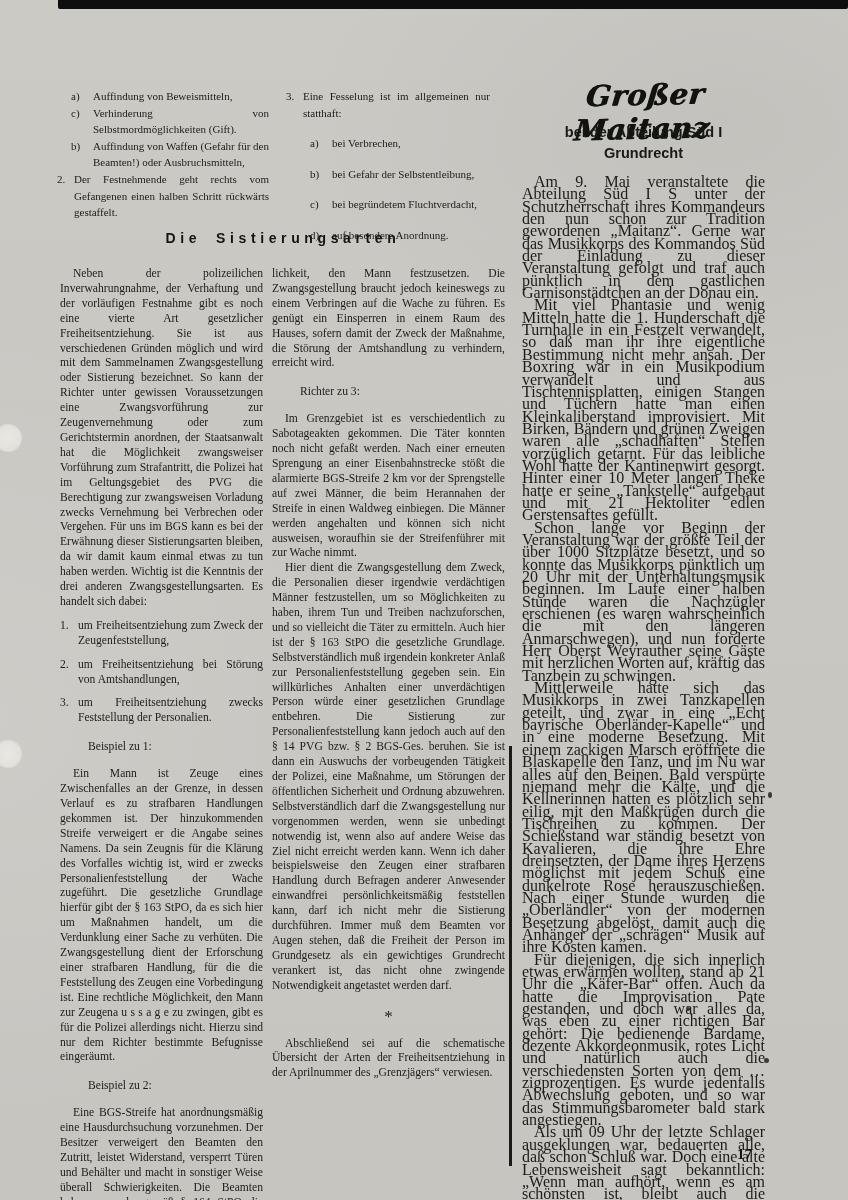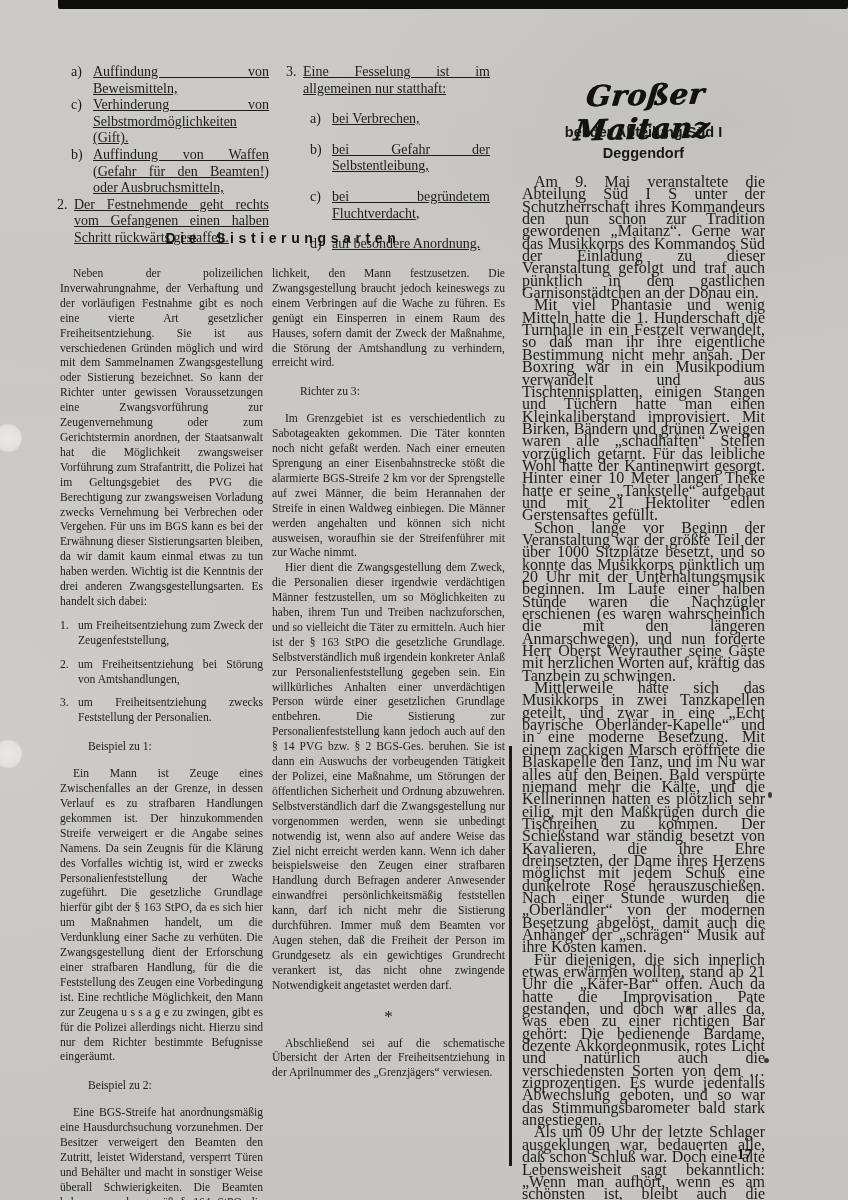--- a/index.html
+++ b/index.html
@@ -26,21 +26,21 @@
   }
   .hole1{top:424px;} .hole2{top:740px;}
   .speck{position:absolute;background:#3a3a38;border-radius:50%;}
   .speck1{left:768px;top:792px;width:4px;height:6px;}
   .speck2{left:764px;top:1058px;width:5px;height:5px;}
   .speck3{left:686px;top:1007px;width:4px;height:4px;}
 
   .vrule{position:absolute;left:509px;top:746px;width:3px;height:420px;background:#1a1a18;}
 
   
-  .toplist{position:absolute;top:64px;font-size:14px;line-height:16.6px;text-decoration:underline;}
+  .toplist{position:absolute;top:88px;font-size:11px;line-height:16.6px;}
   .toplist-left{left:57px;width:212px;}
   .toplist-mid{left:286px;width:204px;}
   .toplist p{margin:0;text-align:justify;}
 
   .mk{display:inline-block;text-indent:0;}
   .b-alpha{padding-left:36px;text-indent:-22px;margin:0 0 10px;}
   .b-alpha .mk{width:22px;}
   .b-num{padding-left:17px;text-indent:-17px;margin:3px 0 10px;}
   .b-num .mk{width:17px;}
   .toplist-mid .b-alpha{margin:14px 0 0 16px;padding-left:30px;}
@@ -136,21 +136,21 @@
       <p class="b-star">*</p>
       <p class="b-para">Abschließend sei auf die schematische Übersicht der Arten der Freiheitsentziehung in der Aprilnummer des „Grenzjägers“ verwiesen.</p>
     </section>
 
   <div class="vrule"></div>
 
   <h2 class="script-head">Großer Maitanz</h2>
 
   <h3 class="subhead">
     <span>bei der Abteilung Süd I</span><br>
-    <span>Deggendorf</span>
+    <span>Grundrecht</span>
   </h3>
 
   <section class="col col3">
       <p class="b-para">Am 9. Mai veranstaltete die Abteilung Süd I S unter der Schutzherrschaft ihres Kommandeurs den nun schon zur Tradition gewordenen „Maitanz“. Gerne war das Musikkorps des Kommandos Süd der Einladung zu dieser Veranstaltung gefolgt und traf auch pünktlich in dem gastlichen Garnisonstädtchen an der Donau ein.</p>
       <p class="b-para">Mit viel Phantasie und wenig Mitteln hatte die 1. Hunderschaft die Turnhalle in ein Festzelt verwandelt, so daß man ihr ihre eigentliche Bestimmung nicht mehr ansah. Der Boxring war in ein Musikpodium verwandelt und aus Tischtennisplatten, einigen Stangen und Tüchern hatte man einen Kleinkaliberstand improvisiert. Mit Birken, Bändern und grünen Zweigen waren alle „schadhaften“ Stellen vorzüglich getarnt. Für das leibliche Wohl hatte der Kantinenwirt gesorgt. Hinter einer 10 Meter langen Theke hatte er seine „Tankstelle“ aufgebaut und mit 21 Hektoliter edlen Gerstensaftes gefüllt.</p>
       <p class="b-para">Schon lange vor Beginn der Veranstaltung war der größte Teil der über 1000 Sitzplätze besetzt, und so konnte das Musikkorps pünktlich um 20 Uhr mit der Unterhaltungsmusik beginnen. Im Laufe einer halben Stunde waren die Nachzügler erschienen (es waren wahrscheinlich die mit den längeren Anmarschwegen), und nun forderte Herr Oberst Weyrauther seine Gäste mit herzlichen Worten auf, kräftig das Tanzbein zu schwingen.</p>
       <p class="b-para">Mittlerweile hatte sich das Musikkorps in zwei Tanzkapellen geteilt, und zwar in eine „Echt bayrische Oberländer-Kapelle“ und in eine moderne Besetzung. Mit einem zackigen Marsch eröffnete die Blaskapelle den Tanz, und im Nu war alles auf den Beinen. Bald verspürte niemand mehr die Kälte, und die Kellnerinnen hatten es plötzlich sehr eilig, mit den Maßkrügen durch die Tischreihen zu kommen. Der Schießstand war ständig besetzt von Kavalieren, die ihre Ehre dreinsetzten, der Dame ihres Herzens möglichst mit jedem Schuß eine dunkelrote Rose herauszuschießen. Nach einer Stunde wurden die „Oberländler“ von der modernen Besetzung abgelöst, damit auch die Anhänger der „schrägen“ Musik auf ihre Kosten kamen.</p>
       <p class="b-para">Für diejenigen, die sich innerlich etwas erwärmen wollten, stand ab 21 Uhr die „Käfer-Bar“ offen. Auch da hatte die Improvisation Pate gestanden, und doch war alles da, was eben zu einer richtigen Bar gehört: Die bedienende Bardame, dezente Akkordeonmusik, rotes Licht und natürlich auch die verschiedensten Sorten von dem …zigprozentigen. Es wurde jedenfalls Abwechslung geboten, und so war das Stimmungsbarometer bald stark angestiegen.</p>
       <p class="b-para">Als um 09 Uhr der letzte Schlager ausgeklungen war, bedauerten alle, daß schon Schluß war. Doch eine alte Lebensweisheit sagt bekanntlich: „Wenn man aufhört, wenn es am schönsten ist, bleibt auch die Erinnerung am schönsten.“ Alfred Hastreiter.</p>
     </section>

